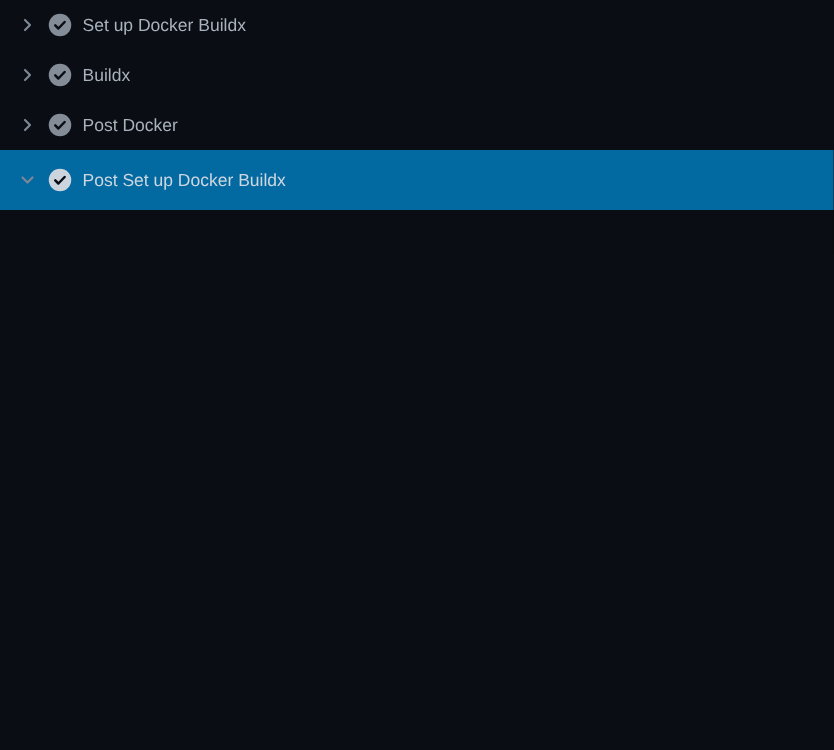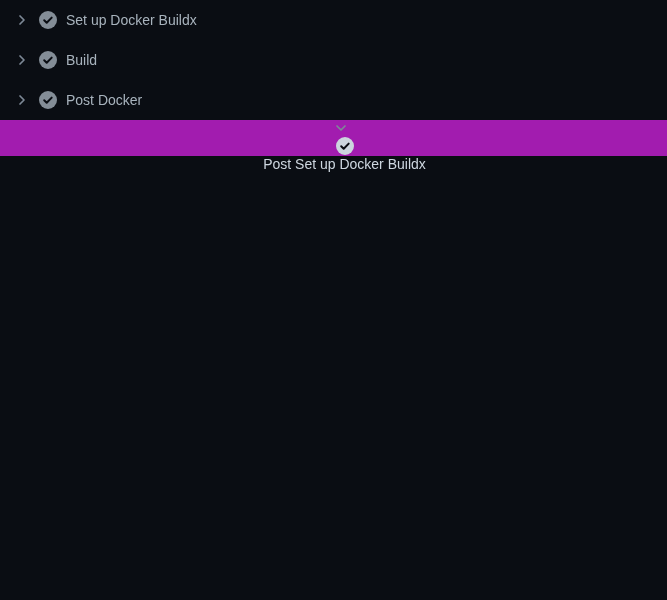--- a/index.html
+++ b/index.html
@@ -15,23 +15,22 @@
   .steps { width: 100%; }
   .step {
     height: 40px;
     display: flex;
     align-items: center;
     padding-left: 14px;
     box-sizing: border-box;
     cursor: pointer;
   }
   .step.expanded {
-    height: 36px;
-    background: #a21caf;
-    flex-direction: column;
+    height: 48px;
+    background: #0369a1;
   }
   .chev {
     width: 16px; height: 16px;
     display: inline-flex; align-items: center; justify-content: center;
     color: #7d8896;
     flex: 0 0 16px;
   }
   .step .chev-down { display: none; }
   .step.expanded .chev-down { display: inline-flex; }
   .check {
@@ -99,21 +98,21 @@
             <path d="M6 4l4 4-4 4" fill="none" stroke="currentColor" stroke-width="1.7" stroke-linecap="round" stroke-linejoin="round"></path>
           </svg>
     </span>
 
     <span class="check">
       <svg width="20" height="20" viewBox="0 0 20 20">
         <circle cx="10" cy="10" r="9" fill="currentColor"></circle>
         <path d="M6.2 10.3l2.5 2.5 5-5.2" fill="none" stroke="#0a0d13" stroke-width="2" stroke-linecap="round" stroke-linejoin="round"></path>
       </svg>
     </span>
-    <span class="step-label">Build</span>
+    <span class="step-label">Buildx</span>
   </div>
 
   <div class="step collapsed">
     <span class="chev chev-right">
       <svg width="16" height="16" viewBox="0 0 16 16">
             <path d="M6 4l4 4-4 4" fill="none" stroke="currentColor" stroke-width="1.7" stroke-linecap="round" stroke-linejoin="round"></path>
           </svg>
     </span>
 
     <span class="check">

